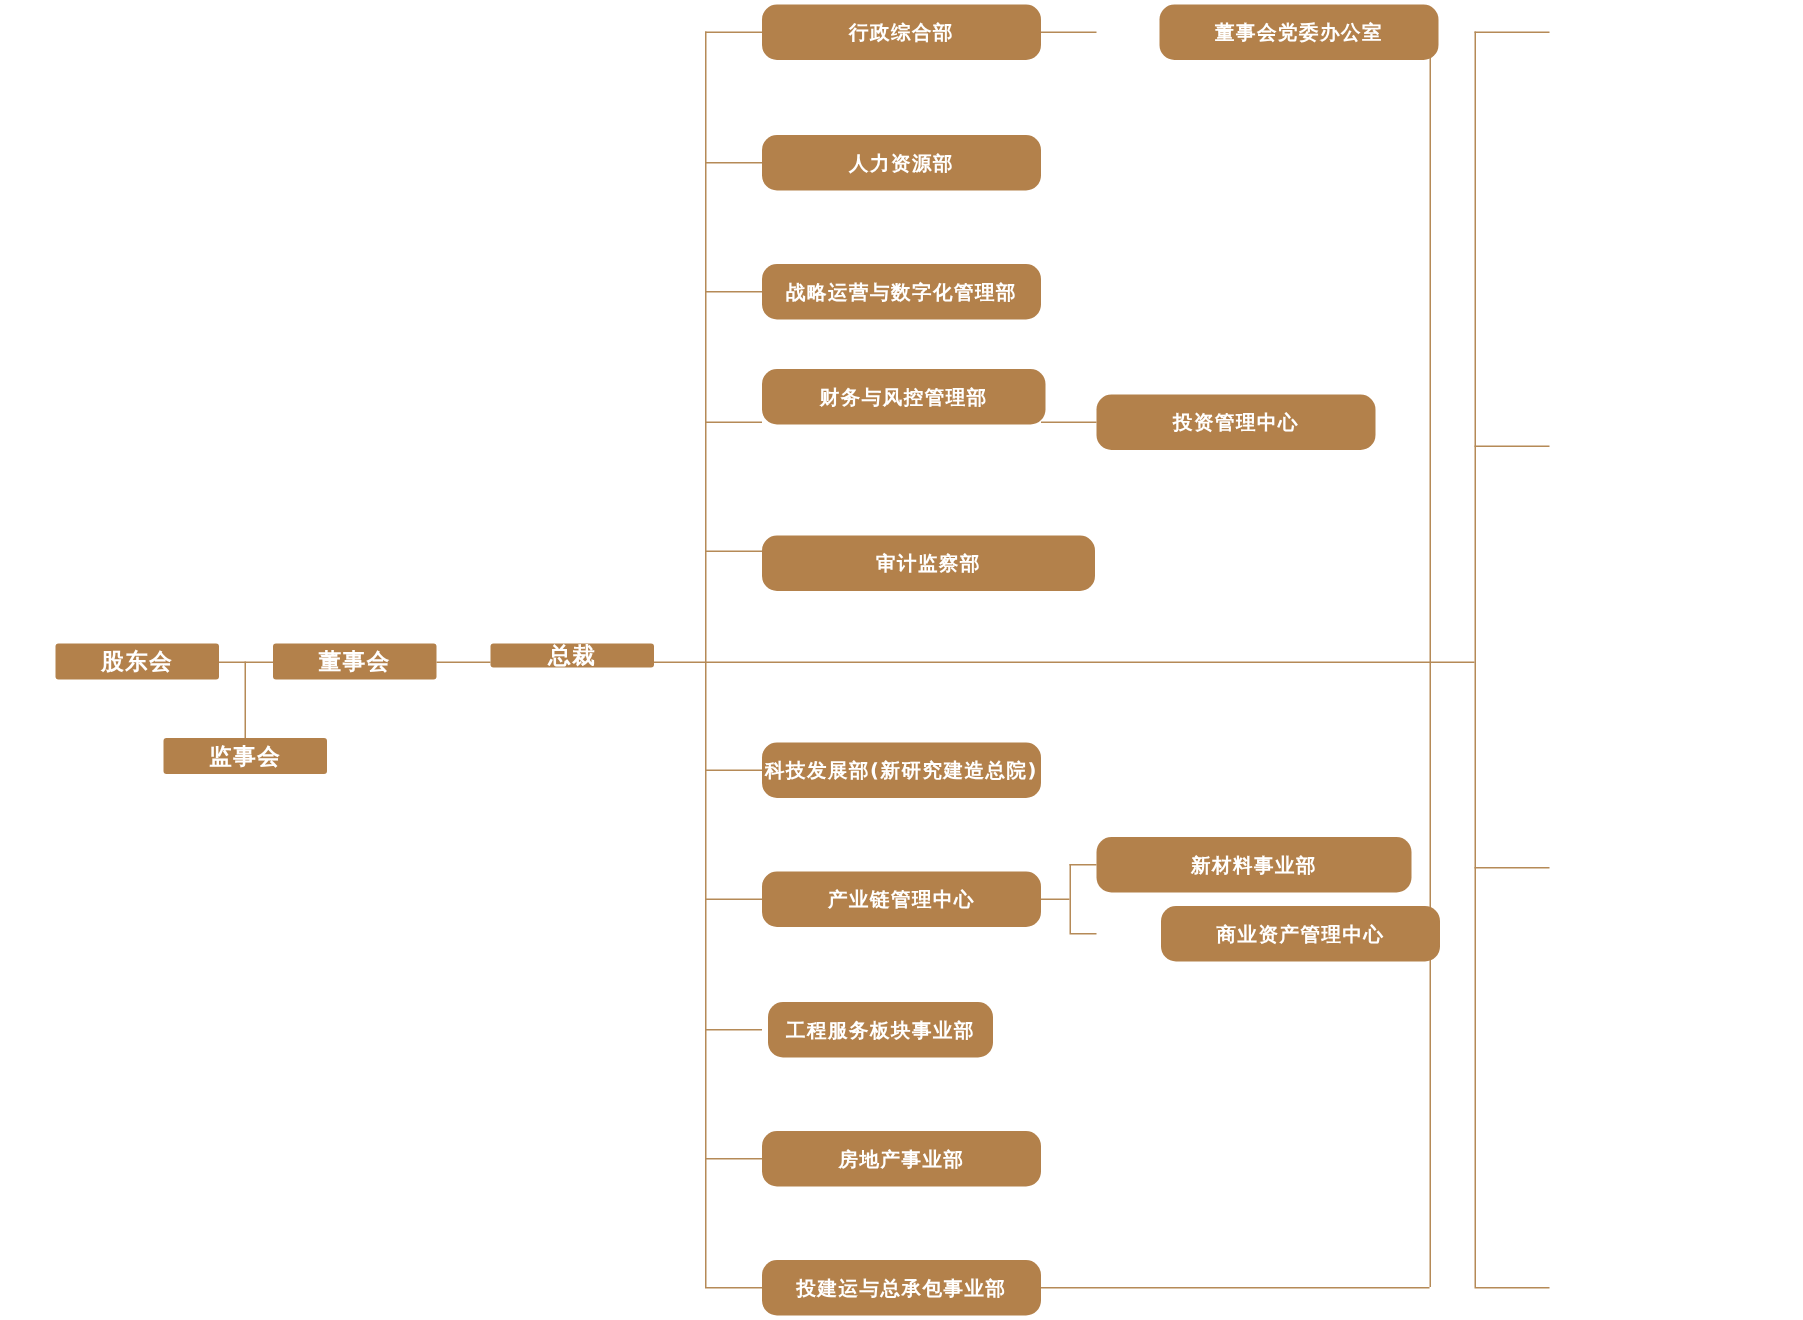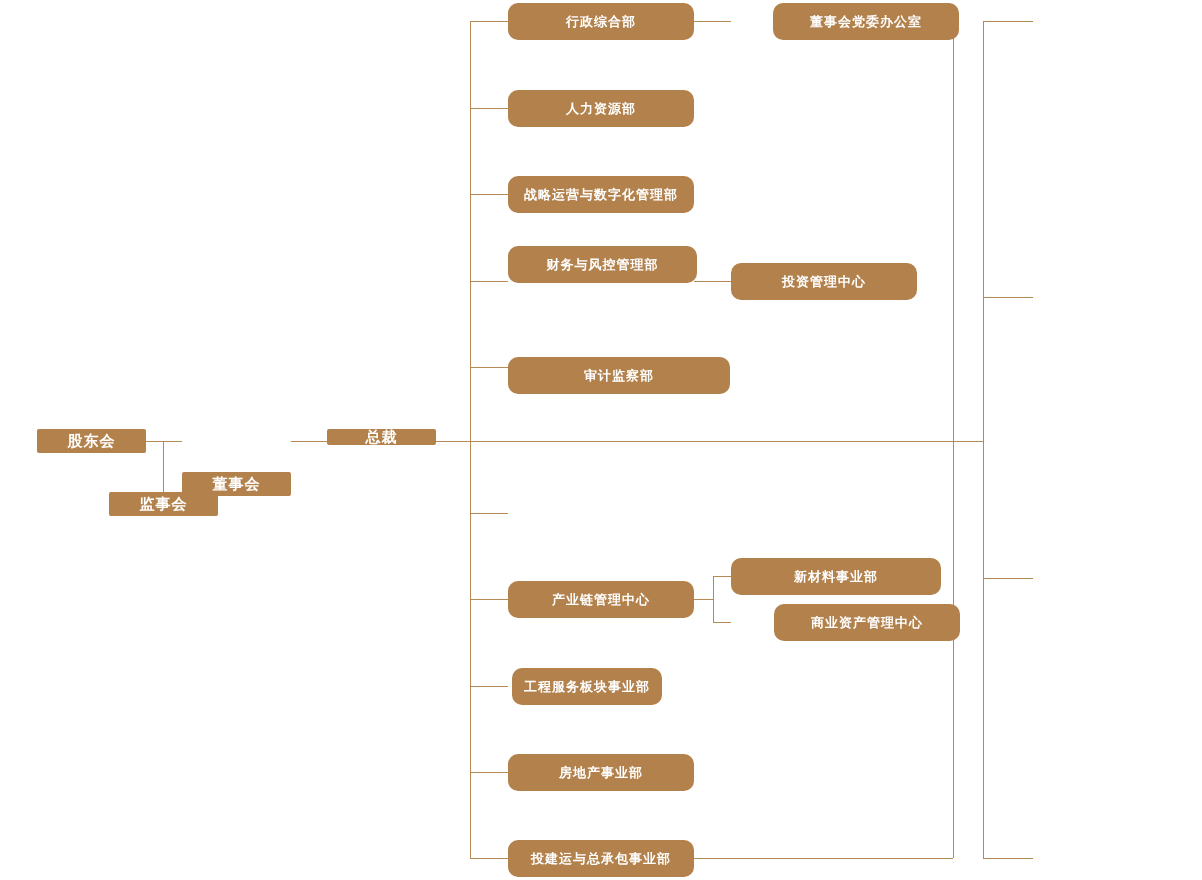--- a/index.html
+++ b/index.html
@@ -69,27 +69,28 @@
     <div class="connector" style="left: 983px; top: 297px; width: 50px; height: 1px;"></div>
     <div class="connector" style="left: 983px; top: 578px; width: 50px; height: 1px;"></div>
     <div class="connector" style="left: 983px; top: 858px; width: 50px; height: 1px;"></div>
     <div class="connector" style="left: 163px; top: 441px; width: 1px; height: 51px;"></div>
     <div class="connector" style="left: 470px; top: 21px; width: 1px; height: 837px;"></div>
     <div class="connector" style="left: 713px; top: 576px; width: 1px; height: 46px;"></div>
     <div class="connector" style="left: 953px; top: 21px; width: 1px; height: 837px;"></div>
     <div class="connector" style="left: 983px; top: 21px; width: 1px; height: 837px;"></div>
     <div class="node sm" style="left: 37px; top: 429px; width: 109px; height: 24px;">股东会</div>
     <div class="node sm" style="left: 109px; top: 492px; width: 109px; height: 24px;">监事会</div>
-    <div class="node sm" style="left: 182px; top: 429px; width: 109px; height: 24px; margin-top: 43px;">董事会</div>
+    <div class="node sm" style="left: 182px; top: 429px; width: 109px; height: 24px;">董事会</div>
     <div class="node sm" style="left: 327px; top: 429px; width: 109px; height: 16px;">总裁</div>
     <div class="node lg" style="left: 508px; top: 90px; width: 186px; height: 37px;">人力资源部</div>
     <div class="node lg" style="left: 508px; top: 3px; width: 186px; height: 37px;">行政综合部</div>
     <div class="node lg" style="left: 508px; top: 176px; width: 186px; height: 37px;">战略运营与数字化管理部</div>
     <div class="node lg" style="left: 508px; top: 246px; width: 189px; height: 37px;">财务与风控管理部</div>
     <div class="node lg" style="left: 508px; top: 357px; width: 222px; height: 37px;">审计监察部</div>
+    <div class="node lg" style="left: 508px; top: 495px; width: 186px; height: 37px;">科技发展部(新研究建造总院)</div>
     <div class="node lg" style="left: 508px; top: 581px; width: 186px; height: 37px; border-radius: 10px;">产业链管理中心</div>
     <div class="node lg" style="left: 512px; top: 668px; width: 150px; height: 37px;">工程服务板块事业部</div>
     <div class="node lg" style="left: 508px; top: 754px; width: 186px; height: 37px;">房地产事业部</div>
     <div class="node lg" style="left: 508px; top: 840px; width: 186px; height: 37px;">投建运与总承包事业部</div>
     <div class="node lg" style="left: 773px; top: 3px; width: 186px; height: 37px;">董事会党委办公室</div>
     <div class="node lg" style="left: 731px; top: 263px; width: 186px; height: 37px;">投资管理中心</div>
     <div class="node lg" style="left: 731px; top: 558px; width: 210px; height: 37px;">新材料事业部</div>
     <div class="node lg" style="left: 731px; top: 604px; width: 186px; height: 37px; margin-left: 43px;">商业资产管理中心</div>
   </div>
 

